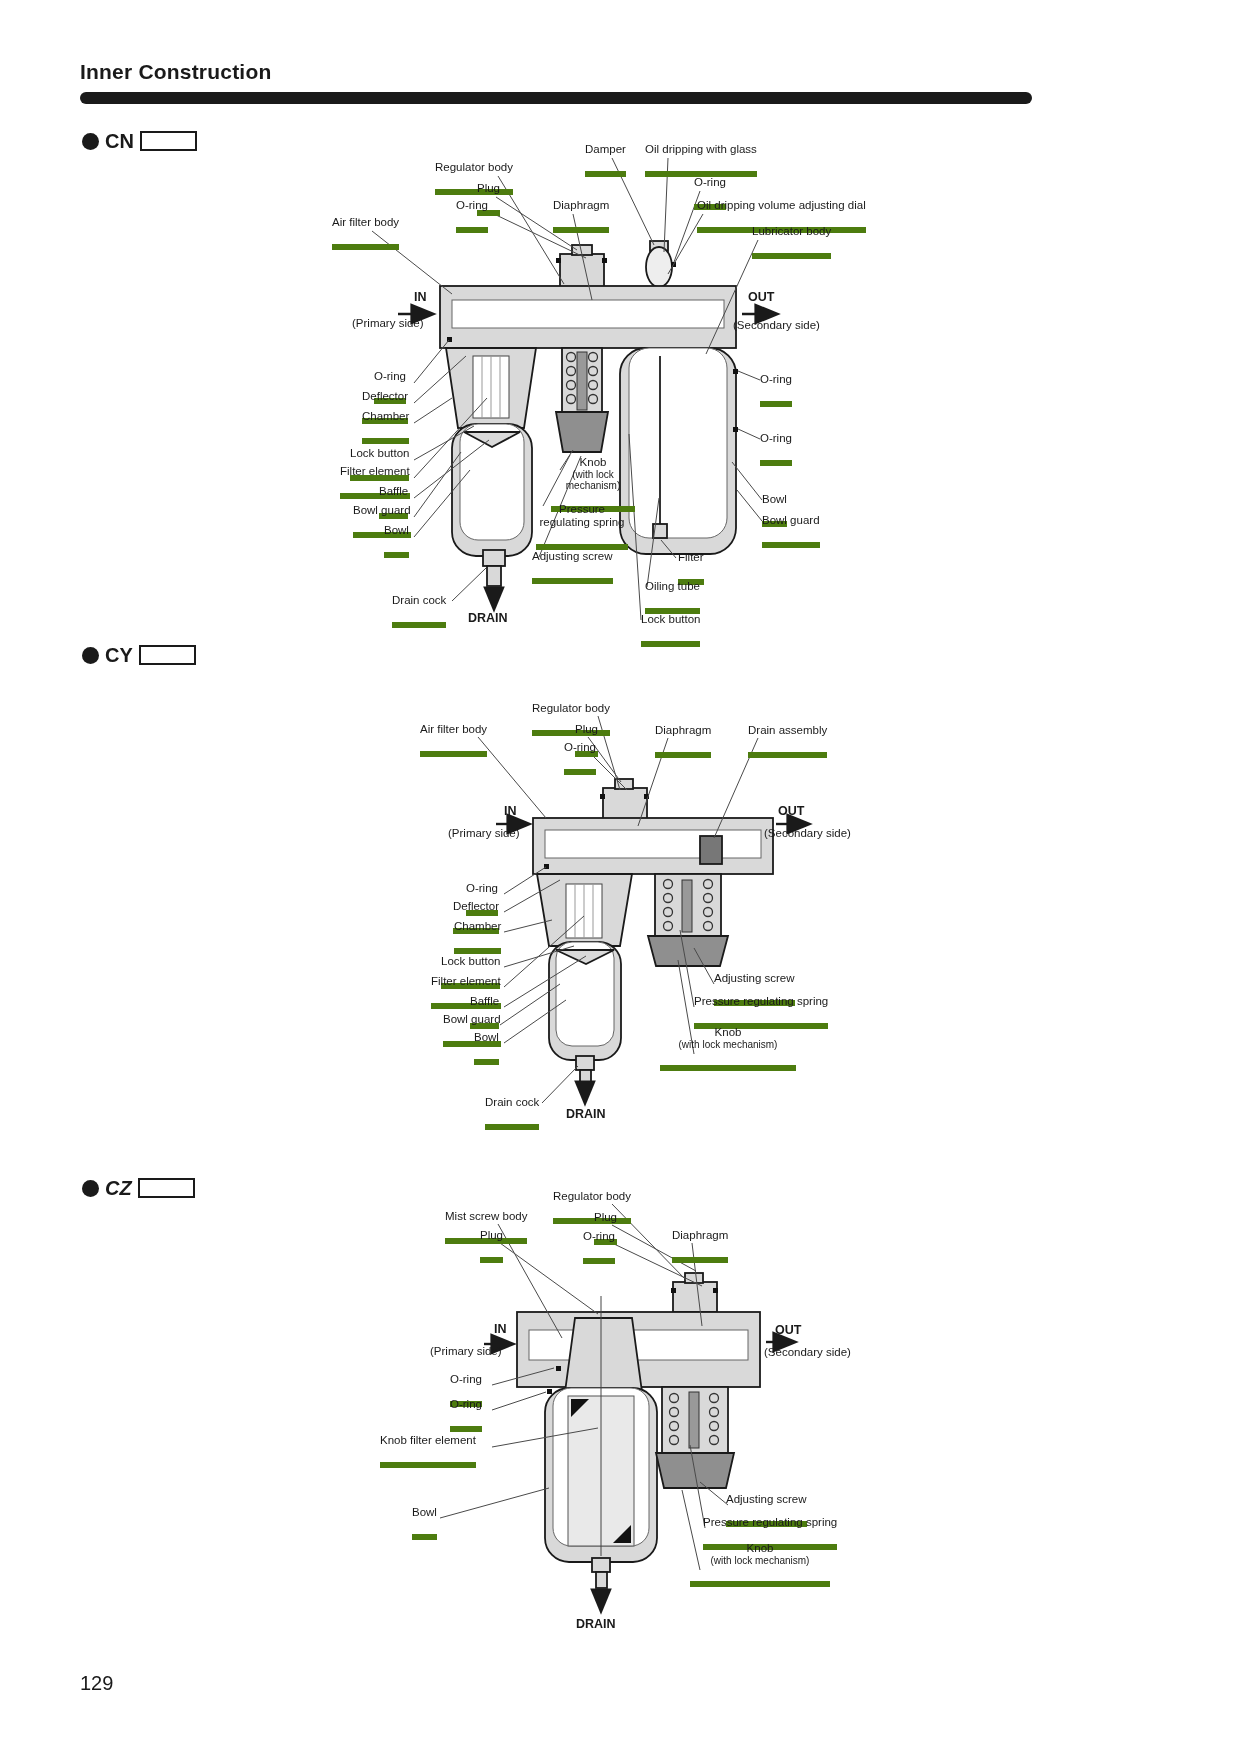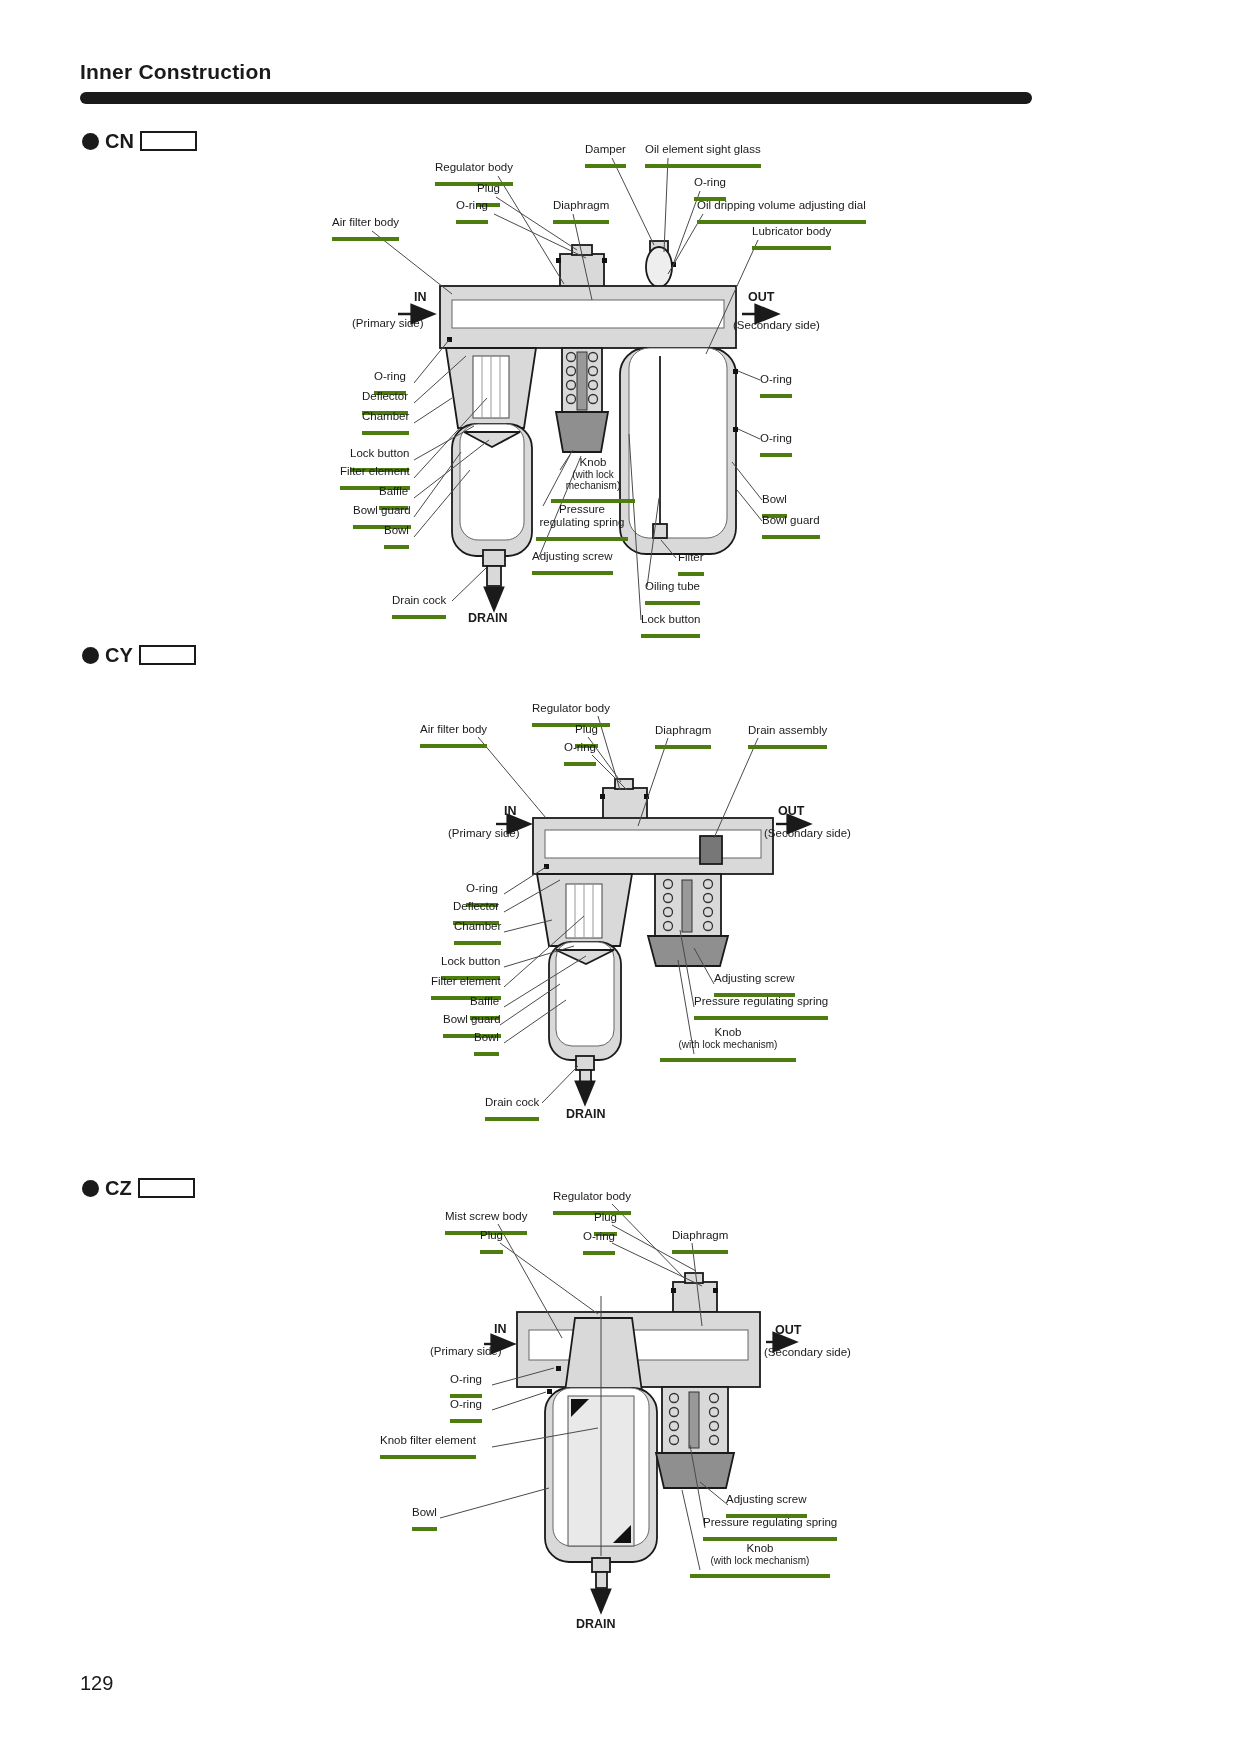--- a/index.html
+++ b/index.html
@@ -8,21 +8,21 @@
     width:1240px; height:1754px; position:relative; overflow:hidden;
     font-family:"Liberation Sans","DejaVu Sans",sans-serif; color:#1a1a1a;
   }
   .title { position:absolute; left:80px; top:60px; font-size:21px; font-weight:bold; letter-spacing:.2px; }
   .rule  { position:absolute; left:80px; top:92px; width:952px; height:12px; background:#1a1a1a; border-radius:6px; }
   .sec-head { position:absolute; display:flex; align-items:center; gap:6px; }
   .bullet { width:17px; height:17px; border-radius:50%; background:#1a1a1a; }
   .code { font-size:20px; font-weight:bold; line-height:20px; }
   .mbox { width:57px; height:20px; border:2px solid #1a1a1a; background:#fff; }
   .lbl { position:absolute; font-size:11.5px; line-height:13px; white-space:nowrap; color:#1a1a1a; }
-  .u   { border-bottom:4px solid #4d7c0f; padding-bottom:8px; }
+  .u   { border-bottom:6px solid #4d7c0f; padding-bottom:15px; }
   .b   { font-weight:bold; font-size:12.5px; }
   .c   { text-align:center; white-space:normal; }
   .c span { display:block; }
   .sm  { font-size:10px; line-height:11px; }
   .art { position:absolute; left:0; top:0; }
   .pageno { position:absolute; left:80px; top:1672px; font-size:20px; }
 </style>
 </head>
 <body>
 
@@ -32,21 +32,21 @@
 <div class="sec-head" style="left:82px; top:131px;">
   <div class="bullet"></div>
   <div class="code">CN</div>
   <div class="mbox"></div>
 </div>
 <div class="sec-head" style="left:82px; top:645px;">
   <div class="bullet"></div>
   <div class="code">CY</div>
   <div class="mbox"></div>
 </div>
-<div class="sec-head" style="left:82px; top:1178px;">
+<div class="sec-head" style="left:82px; top:1178px;font-style:italic;">
   <div class="bullet"></div>
   <div class="code">CZ</div>
   <div class="mbox"></div>
 </div>
 
 <svg class="art" width="1240" height="1754" viewBox="0 0 1240 1754">
   <defs>
     <marker id="ah" markerWidth="11" markerHeight="9" refX="9" refY="4.5" orient="auto">
       <polygon points="0,0 11,4.5 0,9" fill="#1a1a1a"></polygon>
     </marker>
@@ -243,21 +243,21 @@
       <line x1="492" y1="1410" x2="546" y2="1392"></line>
     <line x1="492" y1="1447" x2="598" y2="1428"></line>
       <line x1="440" y1="1518" x2="549" y2="1488"></line>
     <line x1="728" y1="1505" x2="700" y2="1482"></line>
       <line x1="705" y1="1528" x2="690" y2="1445"></line>
     <line x1="700" y1="1570" x2="682" y2="1490"></line>
   </g>
 </svg>
 
 <div class="lbl u" style="left:585px;top:143px">Damper</div>
-<div class="lbl u" style="left:645px;top:143px">Oil element sight glass</div>
+<div class="lbl u" style="left:645px;top:143px">Oil dripping with glass</div>
 <div class="lbl u" style="left:435px;top:161px">Regulator body</div>
 <div class="lbl u" style="left:477px;top:182px">Plug</div>
 <div class="lbl u" style="left:456px;top:199px">O-ring</div>
 <div class="lbl u" style="left:553px;top:199px">Diaphragm</div>
 <div class="lbl u" style="left:694px;top:176px">O-ring</div>
 <div class="lbl u" style="left:697px;top:199px">Oil dripping volume adjusting dial</div>
 <div class="lbl u" style="left:332px;top:216px">Air filter body</div>
 <div class="lbl u" style="left:752px;top:225px">Lubricator body</div>
 <div class="lbl b" style="left:414px;top:291px">IN</div>
 <div class="lbl" style="left:352px;top:317px">(Primary side)</div>

